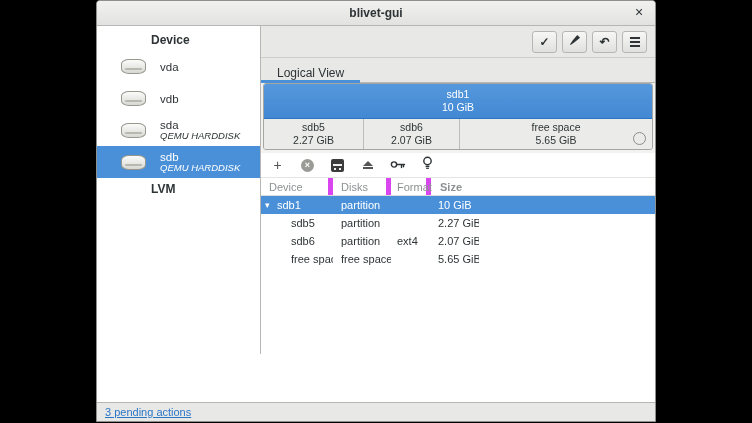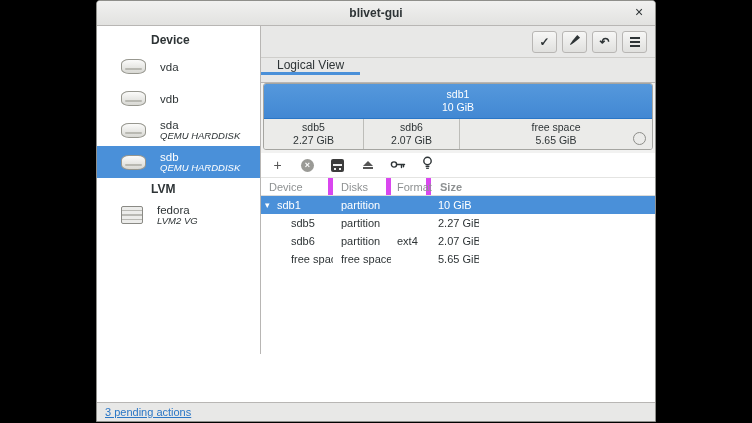--- a/index.html
+++ b/index.html
@@ -43,21 +43,21 @@
   .toolbar { height:32px; flex:0 0 32px; background:#e8e8e7; border-bottom:1px solid #cfcecb;
     display:flex; align-items:center; justify-content:flex-end; padding-right:8px; gap:5px; }
   .tb-btn { width:25px; height:22px; background:linear-gradient(#f7f7f6,#e0e0de);
     border:1px solid #b8b6b4; border-radius:3px; display:flex; align-items:center;
     justify-content:center; font-size:12px; color:#2e3436; }
   .tb-btn .glyph { font-weight:bold; }
   .menu-bars { display:flex; flex-direction:column; gap:2px; }
   .menu-bars i { display:block; width:10px; height:2px; background:#2e3436; }
 
   .tabstrip { height:25px; flex:0 0 25px; background:#e8e8e7; border-bottom:1px solid #b8b6b4;
-    display:flex; align-items:flex-start; }
+    display:flex; align-items:flex-end; }
   .tab { padding:0 16px; display:flex; align-items:center; font-size:12px; color:#2e3436;
     position:relative; }
   .tab.active { border-bottom:3px solid #4a90d9; margin-bottom:-1px; }
 
   
   .lv-wrap { flex:0 0 70px; padding:0 2px; background:#f2f2f1; }
   .lv-box { height:67px; border:1px solid #a5a5a1; border-radius:3px; overflow:hidden;
     display:flex; flex-direction:column; background:#ebebe9; }
   .lv-parent { flex:0 0 35px; background:linear-gradient(#5598dc,#4288d3);
     border-bottom:1px solid #2a76c6; display:flex; flex-direction:column;
@@ -152,27 +152,20 @@
       <div class="side-item selected">
         <span class="disk-icon"></span>
         <span class="texts">
           <div class="dev">sdb</div>
           <div class="sub">QEMU HARDDISK</div>
         </span>
       </div>
 
       <div class="side-header">LVM</div>
 
-      <div class="side-item">
-        <span class="lvm-icon"></span>
-        <span class="texts">
-          <div class="dev">fedora</div>
-          <div class="sub">LVM2 VG</div>
-        </span>
-      </div>
     </div>
 
     <div class="main">
 
       <div class="toolbar">
         <div class="tb-btn">
           <span class="glyph">✓</span>
         </div>
         <div class="tb-btn">
           <span>

